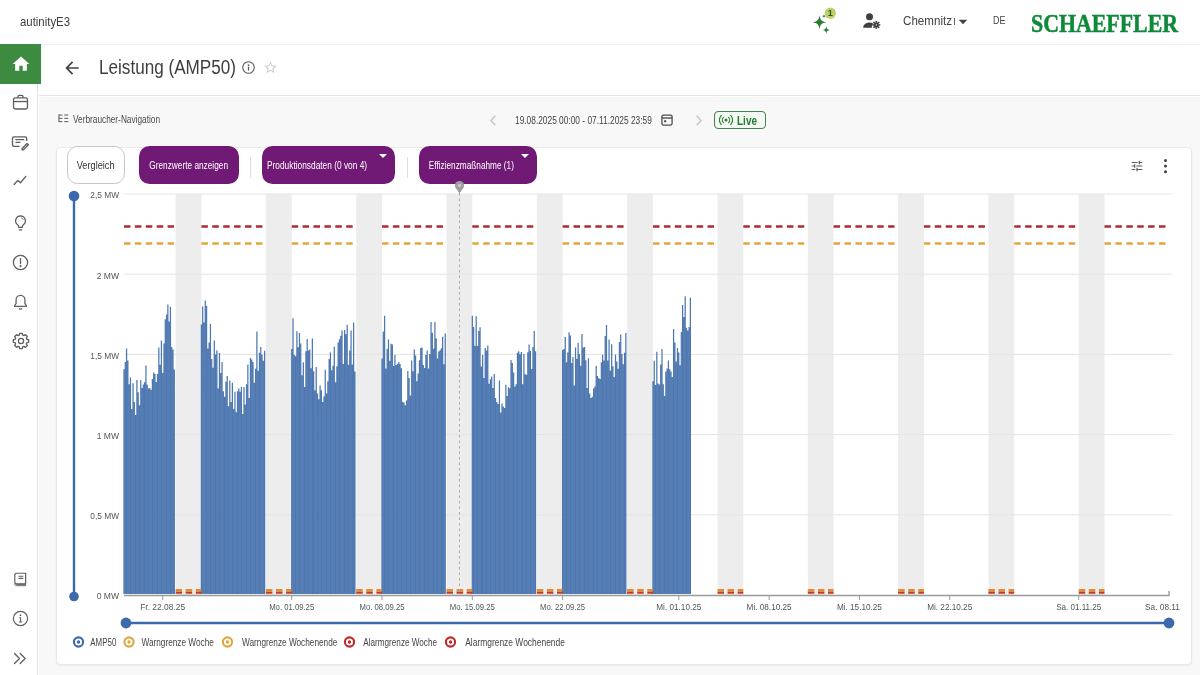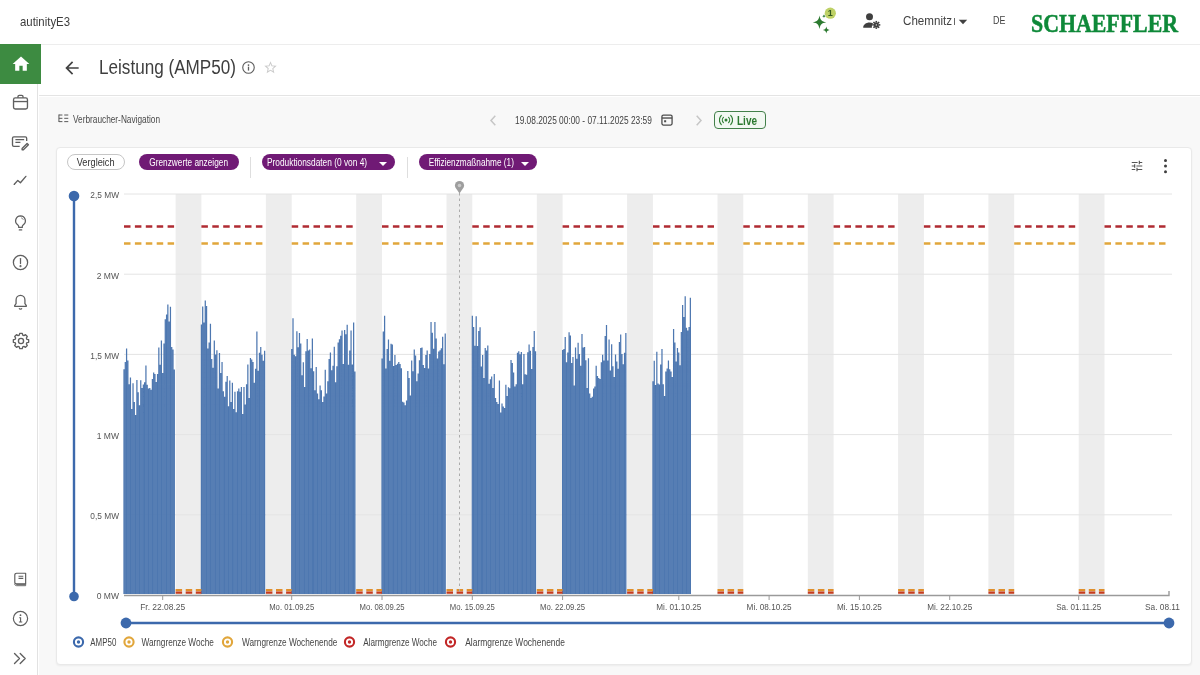--- a/index.html
+++ b/index.html
@@ -1,19 +1,19 @@
 <!DOCTYPE html>
 <html><head><meta charset="utf-8">
 <style>
 *{margin:0;padding:0;box-sizing:border-box}
 html,body{width:1200px;height:675px;overflow:hidden;font-family:"Liberation Sans",sans-serif;background:#fff}
 .abs{position:absolute}
 .tx{position:absolute;white-space:nowrap;transform-origin:0 50%}
 #app{position:relative;width:1200px;height:675px}
-.pill{position:absolute;top:154px;height:16px;border-radius:10.5px}
+.pill{position:absolute;top:146px;height:38px;border-radius:10.5px}
 .pilldark{background:#701a75}
 .plbl{position:absolute;left:0;top:0;width:100%;height:100%;display:flex;align-items:center;justify-content:center;font-size:11.5px;white-space:nowrap}
 .vdiv{position:absolute;top:157px;width:1px;height:21px;background:#dedede}
 .caret{position:absolute;right:8px;top:8px;width:0;height:0;border-left:4px solid transparent;border-right:4px solid transparent;border-top:4.5px solid #fff}
 </style></head>
 <body>
 <div id="app">
 <div class="abs" style="left:0;top:0;width:1200px;height:44px;background:#fff"></div>
 <div class="abs" style="left:0;top:44px;width:38px;height:631px;background:#fff;border-right:1px solid #e2e2e2"></div>
 <div class="abs" style="left:39px;top:44px;width:1161px;height:52px;background:#fff;border-top:1px solid #ededed;border-bottom:1px solid #e4e4e4"></div>

